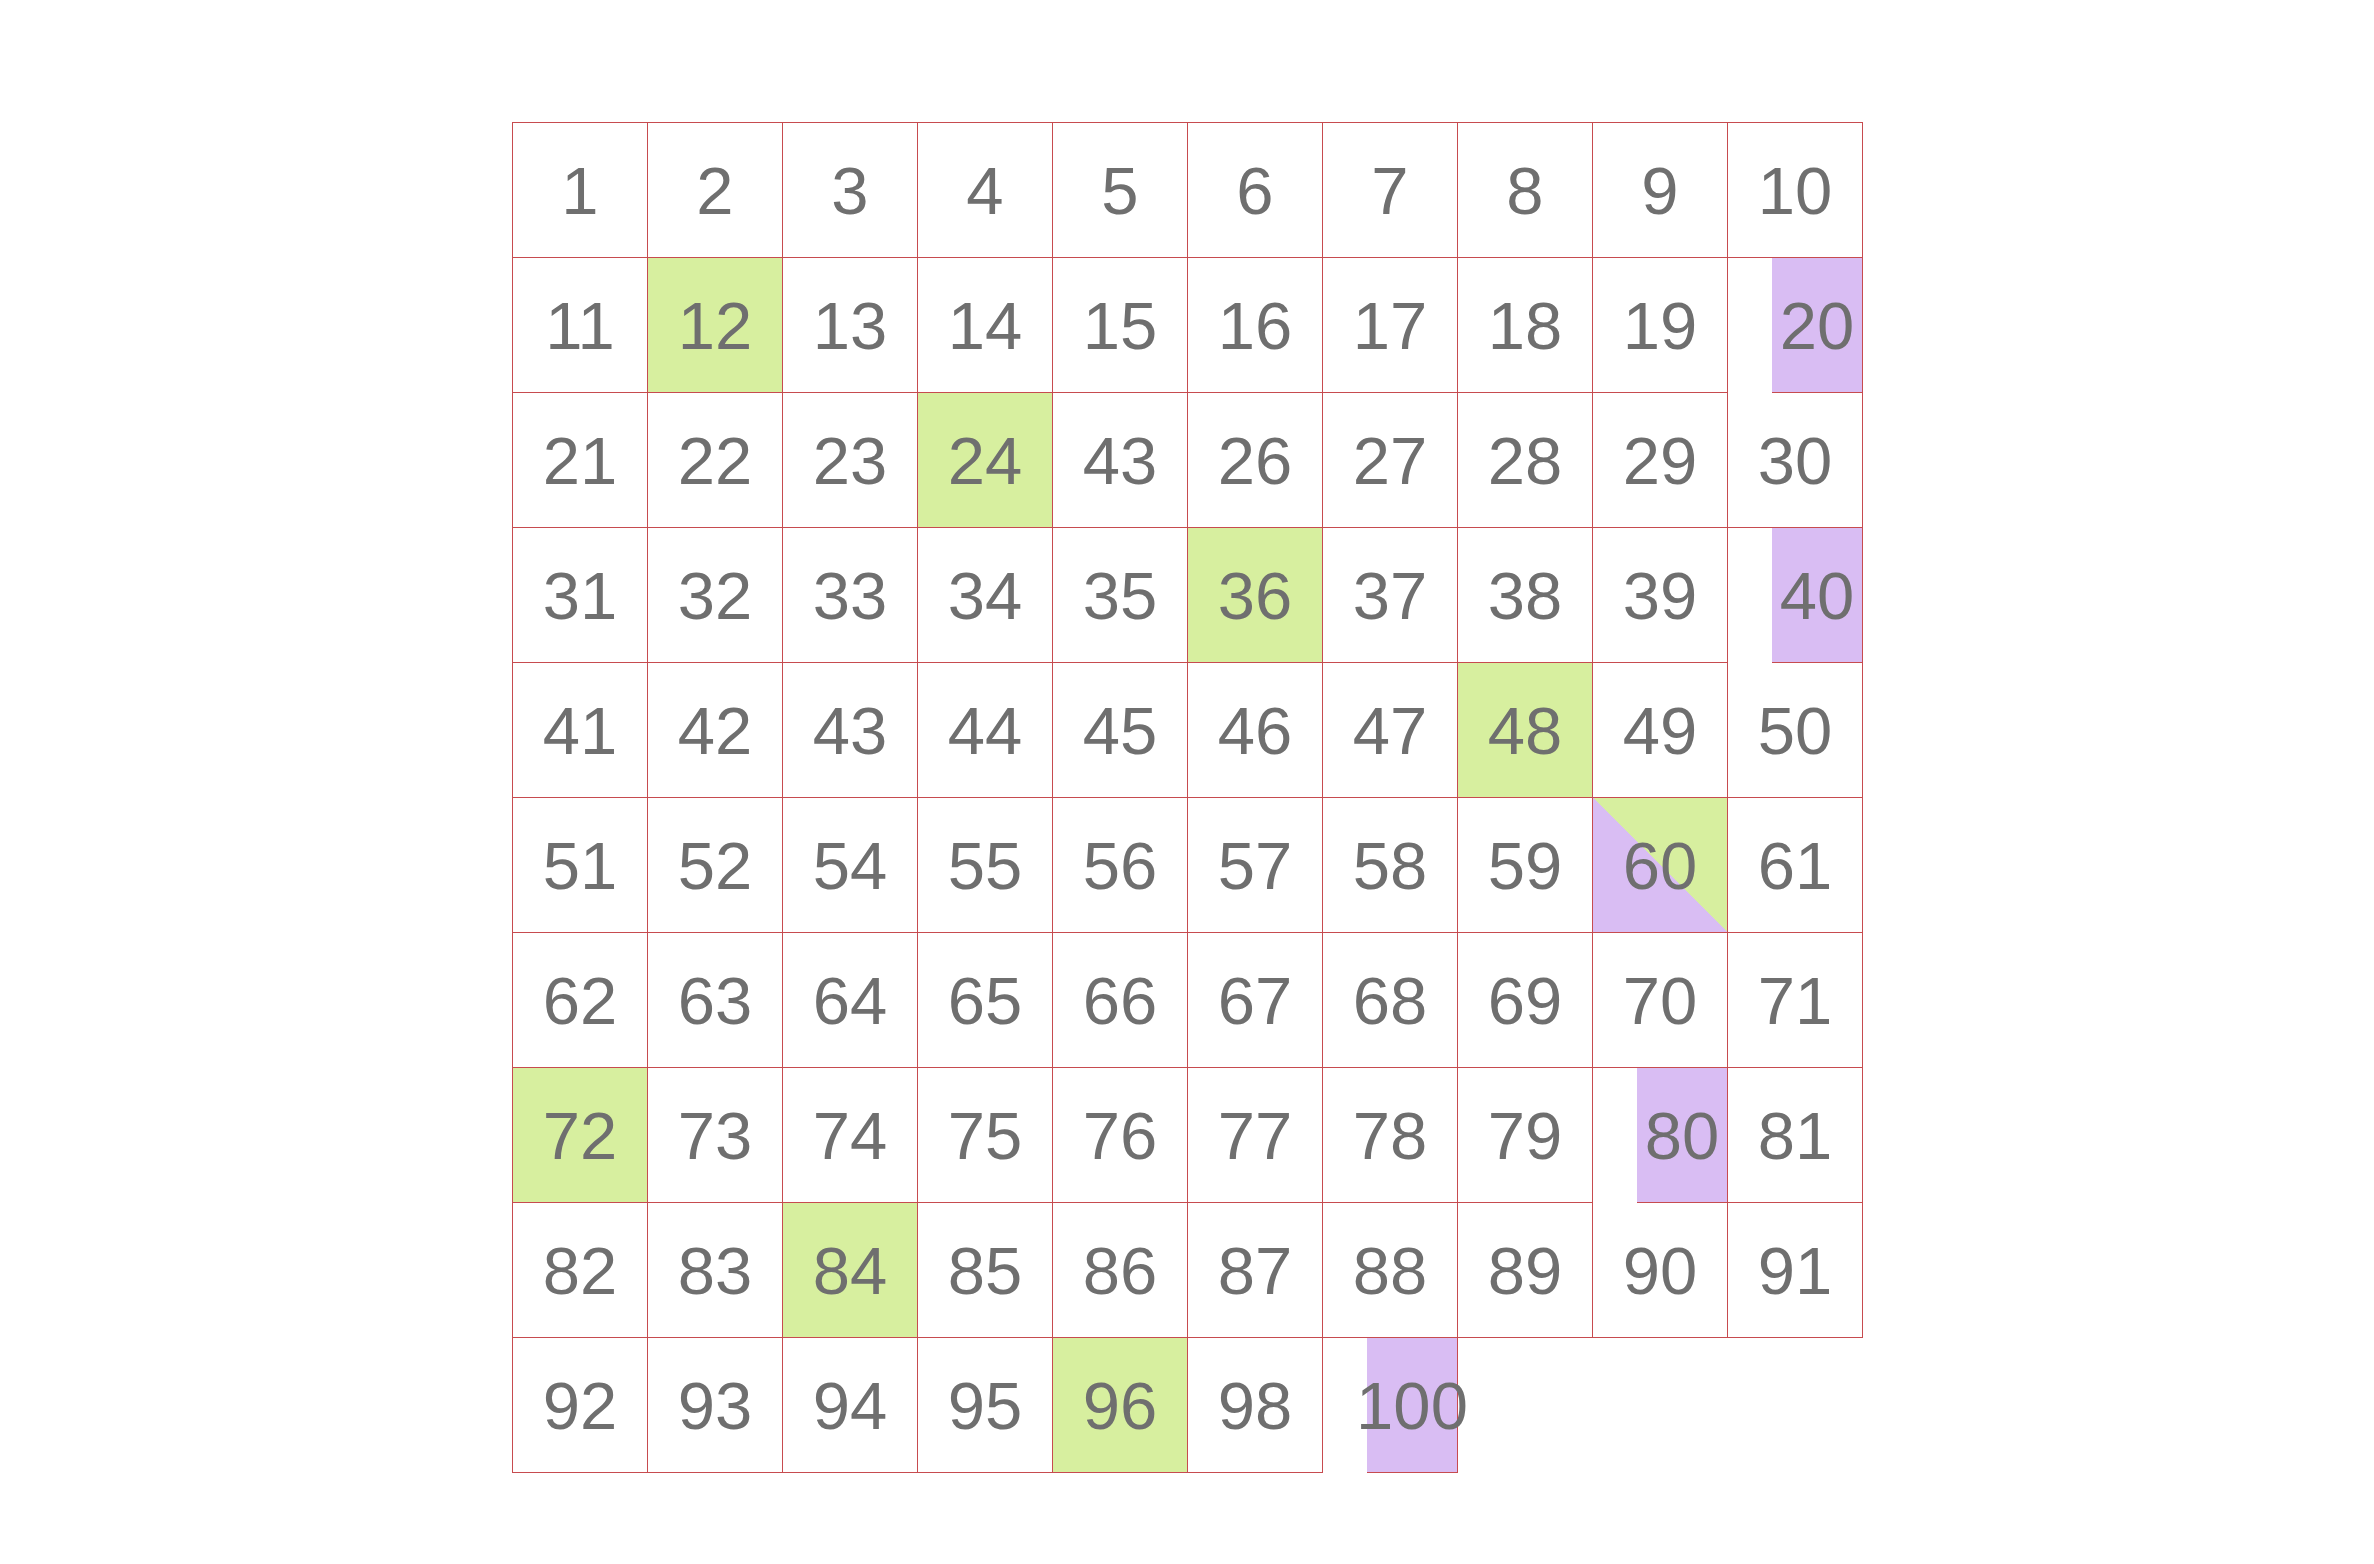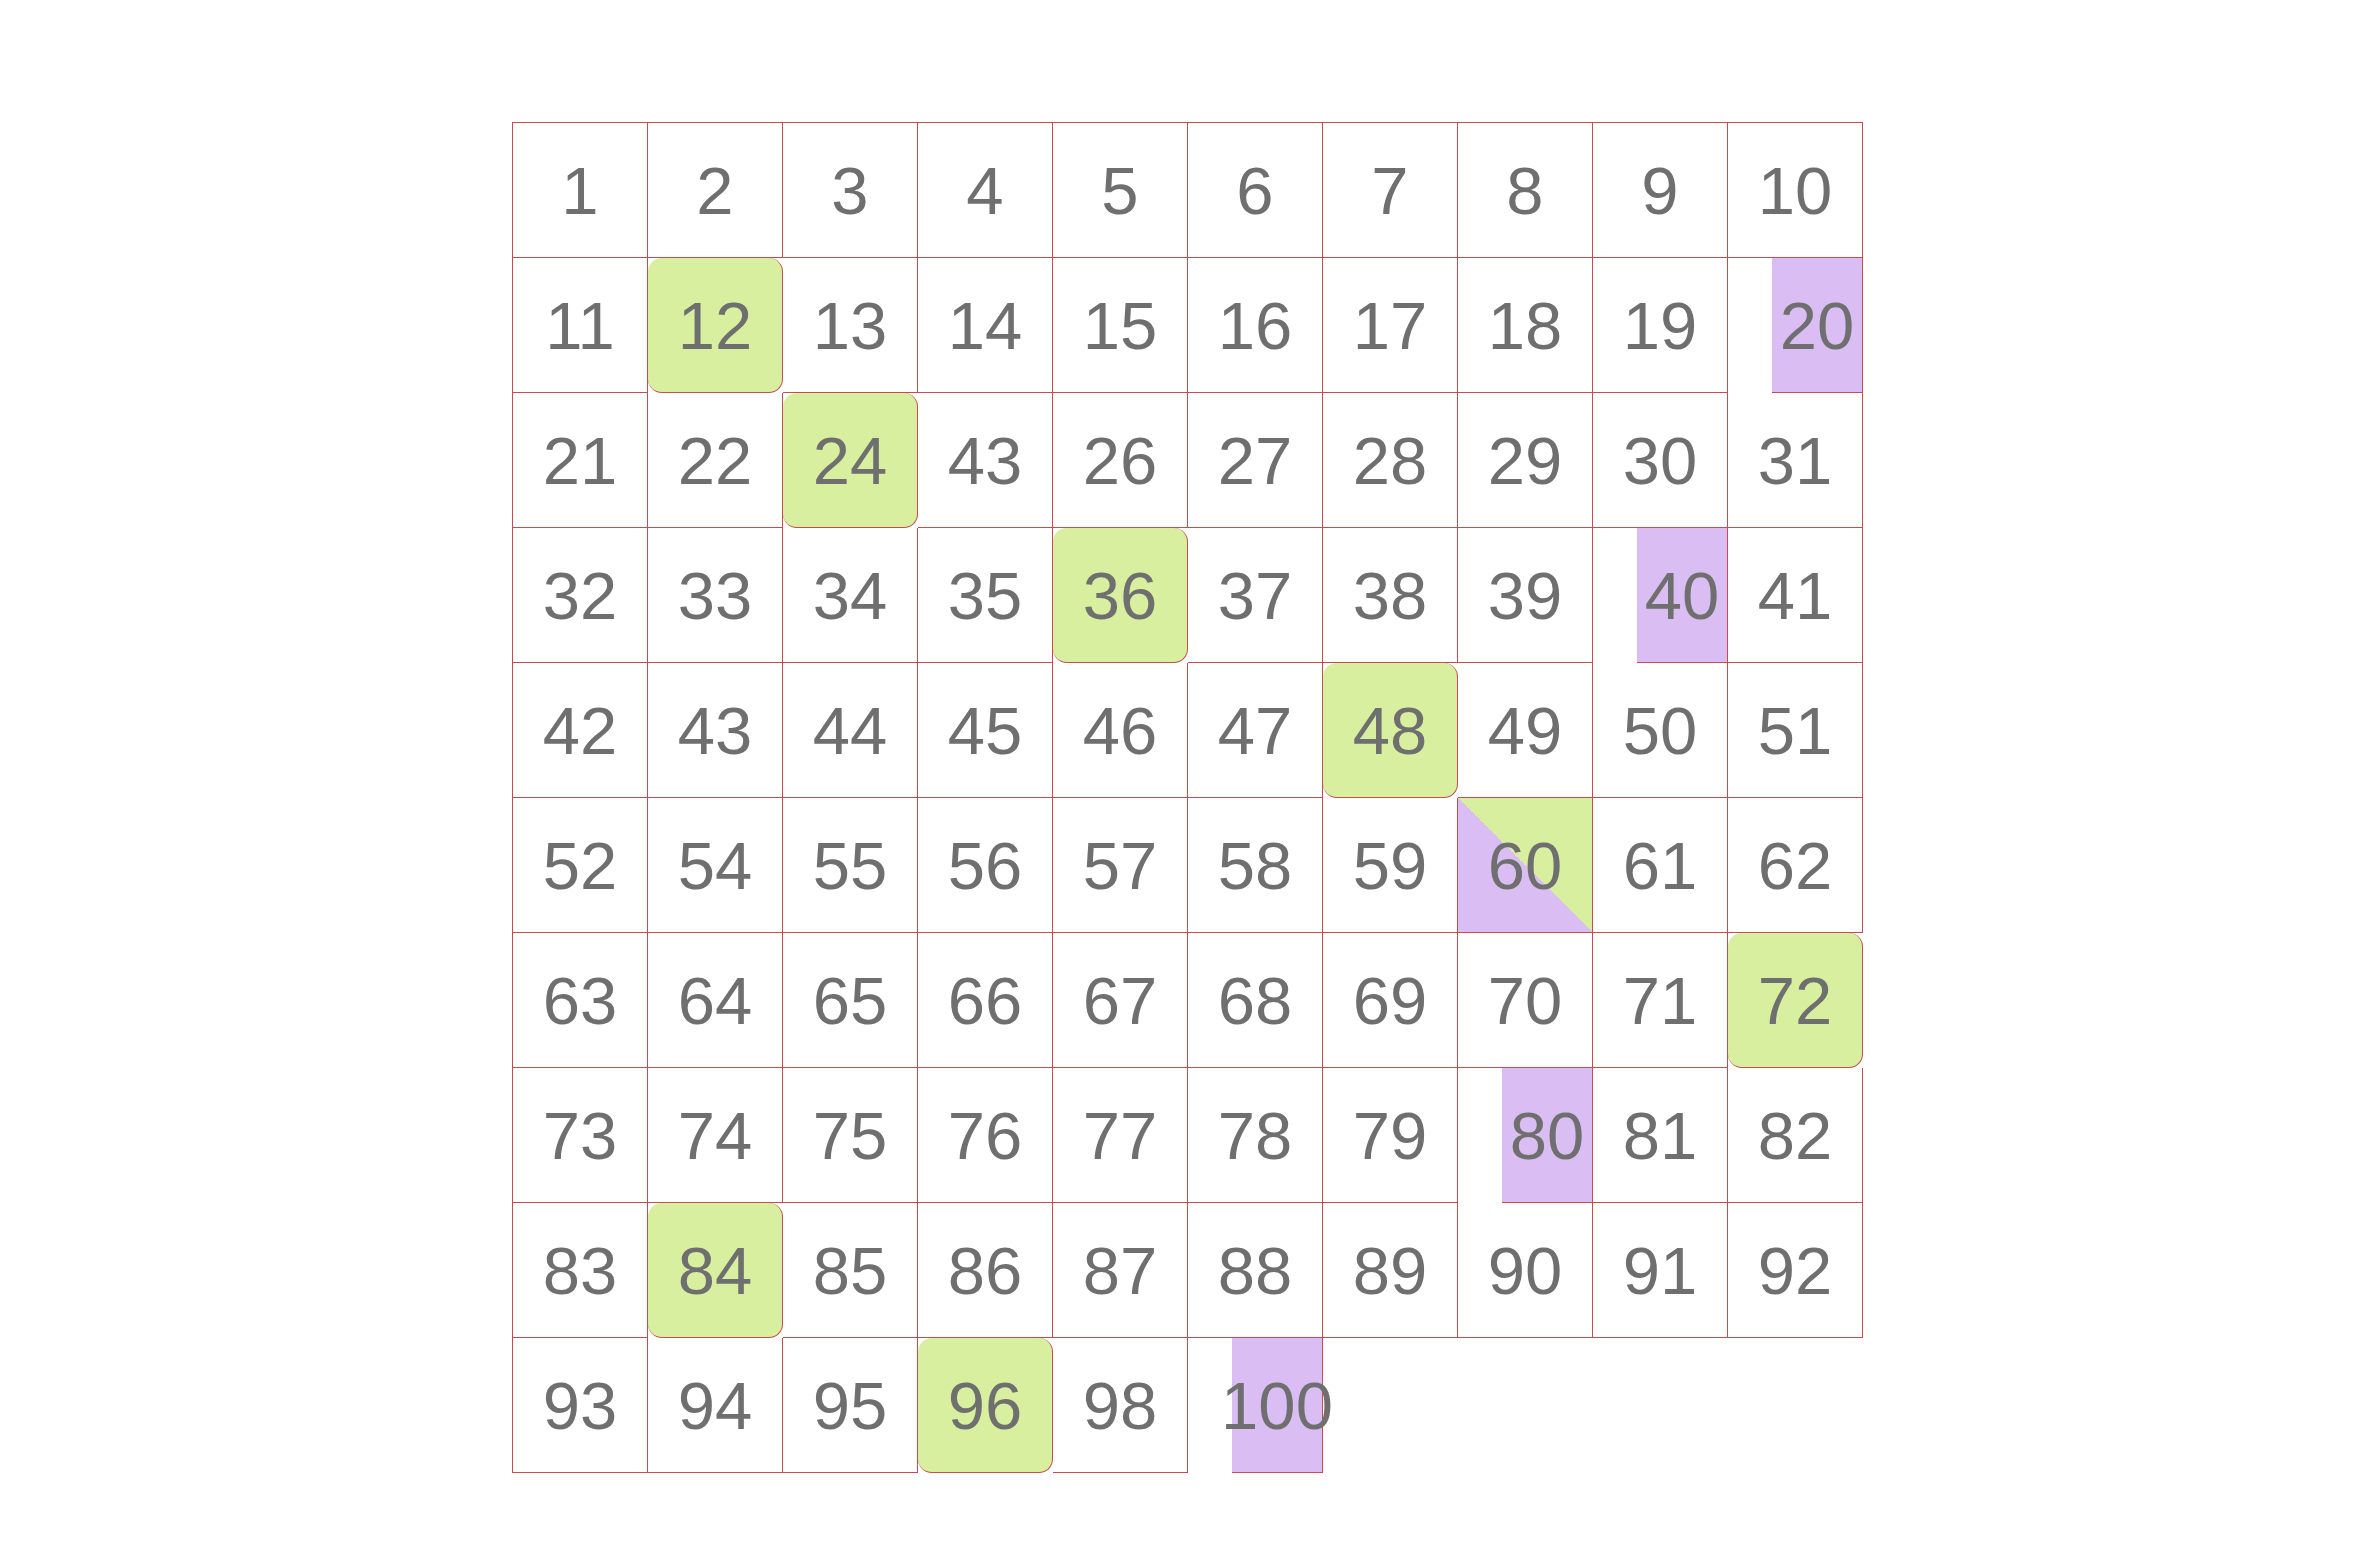--- a/index.html
+++ b/index.html
@@ -30,21 +30,21 @@
     border-right: 1.9px solid var(--border-color, #c74b4f);
     border-bottom: 1.9px solid var(--border-color, #c74b4f);
     display: flex;
     align-items: center;
     justify-content: center;
     font-size: 67px;
     color: var(--number-color, #6f6f6f);
     background: var(--cell-bg, #ffffff);
     user-select: none;
   }
-  .cell.green   { background: var(--green, #d7ef9f); border-radius: 14px; }
+  .cell.green   { background: var(--green, #d7ef9f); }
   .cell.purple  { background: var(--purple, #d9bdf3); margin-left: 44px; }
   .cell.split   {
     background: linear-gradient(
       to bottom left,
       var(--green, #d7ef9f) 0%,
       var(--green, #d7ef9f) 50%,
       var(--purple, #d9bdf3) 50%,
       var(--purple, #d9bdf3) 100%
     );
   }
@@ -69,20 +69,21 @@
       <div class="cell">13</div>
       <div class="cell">14</div>
       <div class="cell">15</div>
       <div class="cell">16</div>
       <div class="cell">17</div>
       <div class="cell">18</div>
       <div class="cell">19</div>
       <div class="cell purple">20</div>
       <div class="cell">21</div>
       <div class="cell">22</div>
+      <div class="cell">23</div>
       <div class="cell green">24</div>
       <div class="cell">43</div>
       <div class="cell">26</div>
       <div class="cell">27</div>
       <div class="cell">28</div>
       <div class="cell">29</div>
       <div class="cell">30</div>
       <div class="cell">31</div>
       <div class="cell">32</div>
       <div class="cell">33</div>

